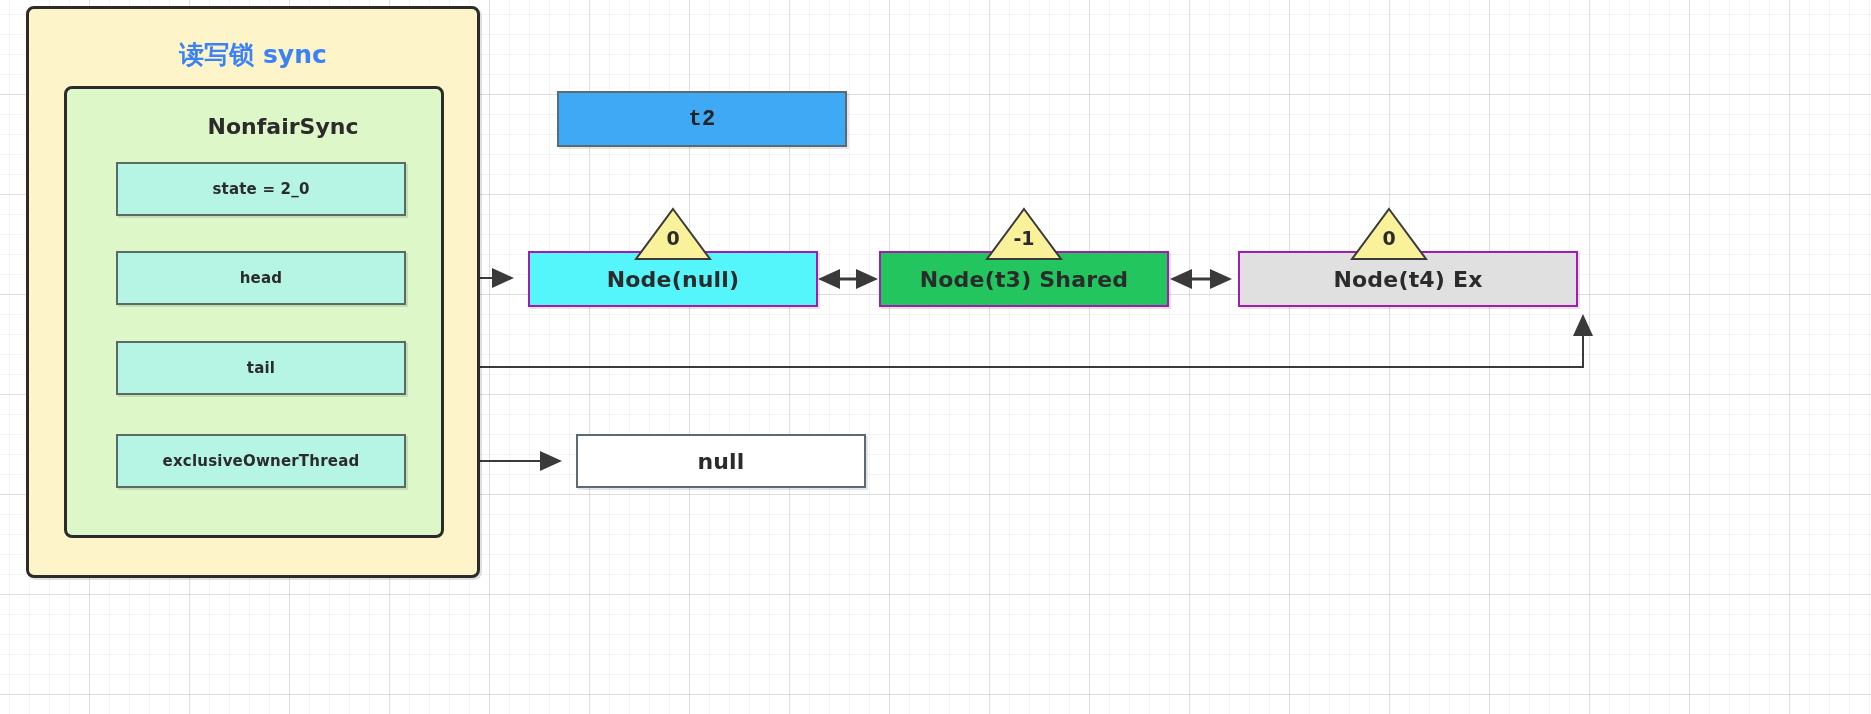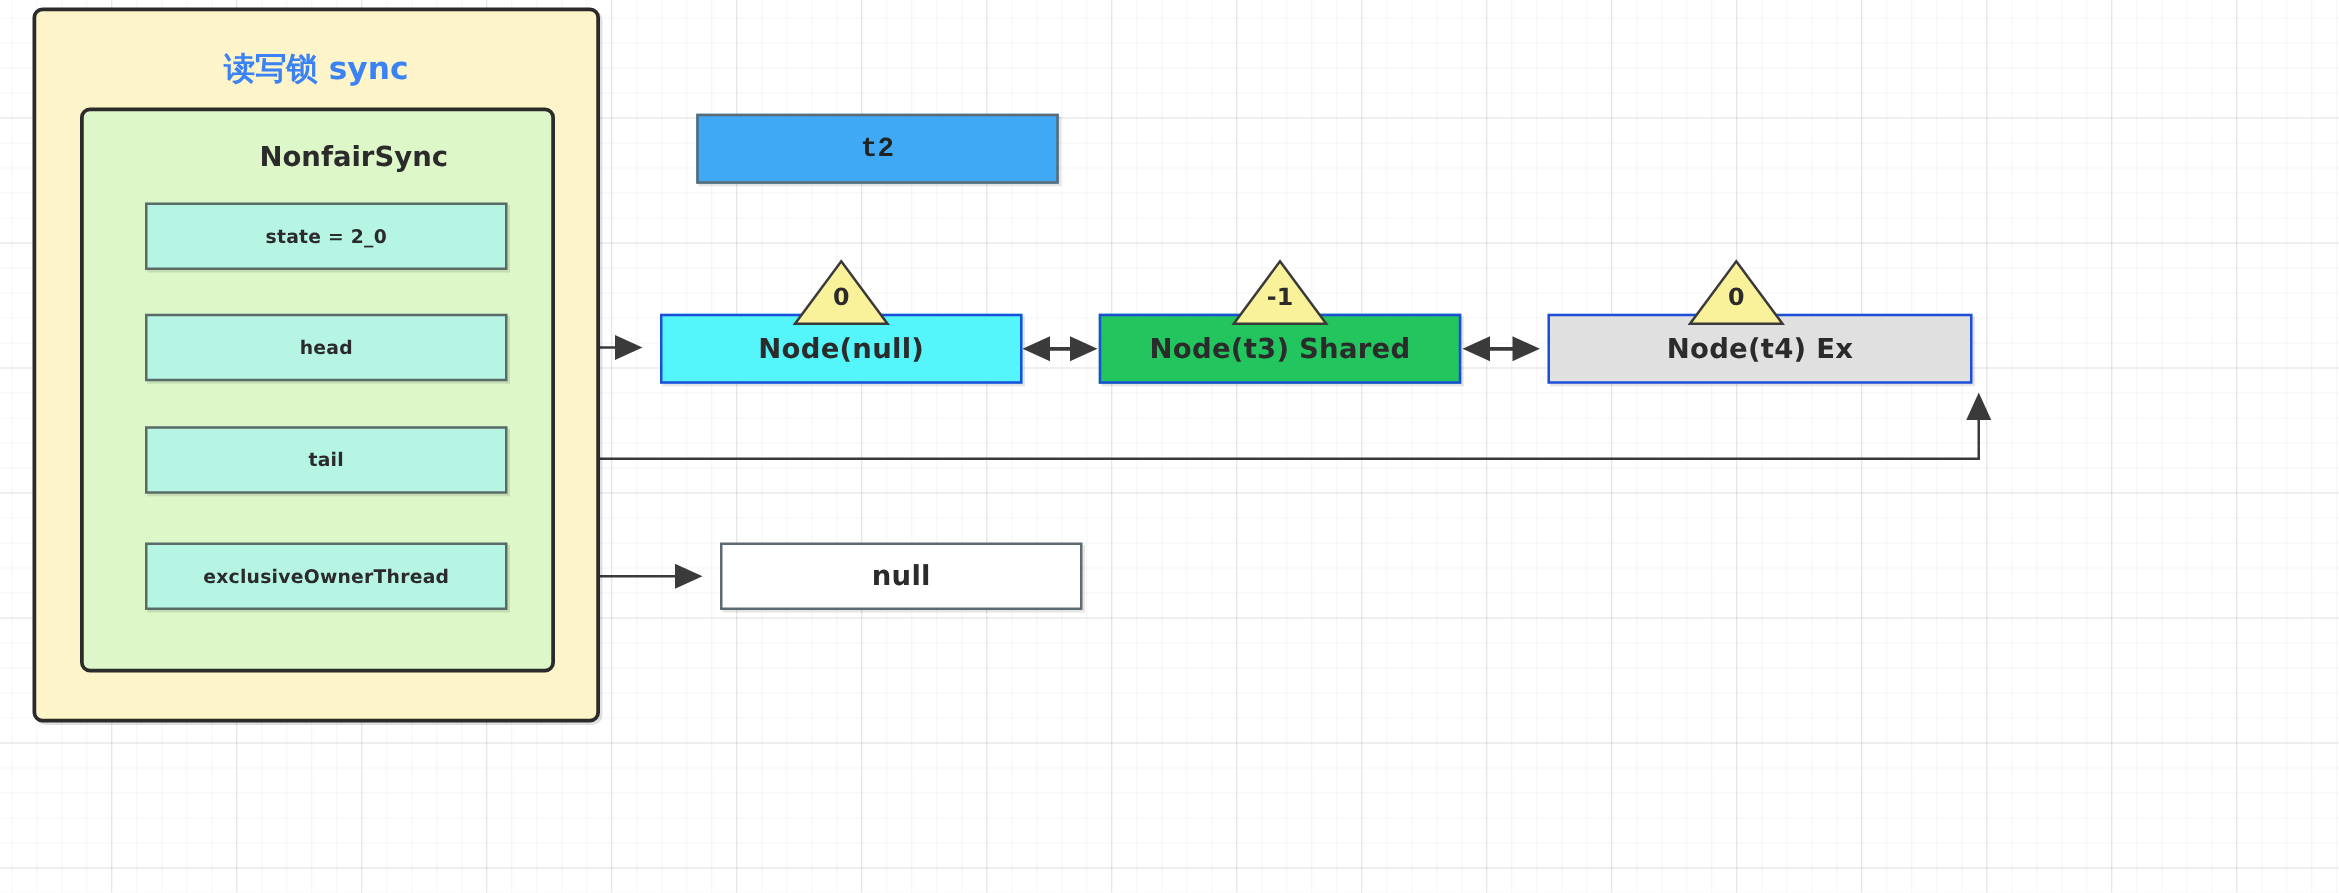--- a/index.html
+++ b/index.html
@@ -59,21 +59,21 @@
     background:#3fa9f5;border:2px solid #5c6b73;font-size:22px;color:#222;
     box-shadow:2px 2px 0 rgba(0,0,0,.10);
     font-family:Liberation Mono, monospace;
   }
   #null-box{
     left:576px;top:434px;width:290px;height:54px;
     background:#ffffff;border:2px solid #5c6b73;font-size:22px;
     box-shadow:2px 2px 0 rgba(0,0,0,.10);
   }
   .node{
-    top:251px;height:56px;font-size:22px;border:2px solid #1d4ed8;
+    top:251px;height:56px;font-size:22px;border:2px solid #a21caf;
     box-shadow:2px 2px 0 rgba(0,0,0,.10);
   }
   #node-0{left:528px;width:290px;background:#54f5fb;}
   #node-1{left:879px;width:290px;background:#22c55e;}
   #node-2{left:1238px;width:340px;background:#e0e0e0;}
 
   .tri{
     position:absolute;width:78px;height:54px;
   }
   .tri svg{display:block;}

